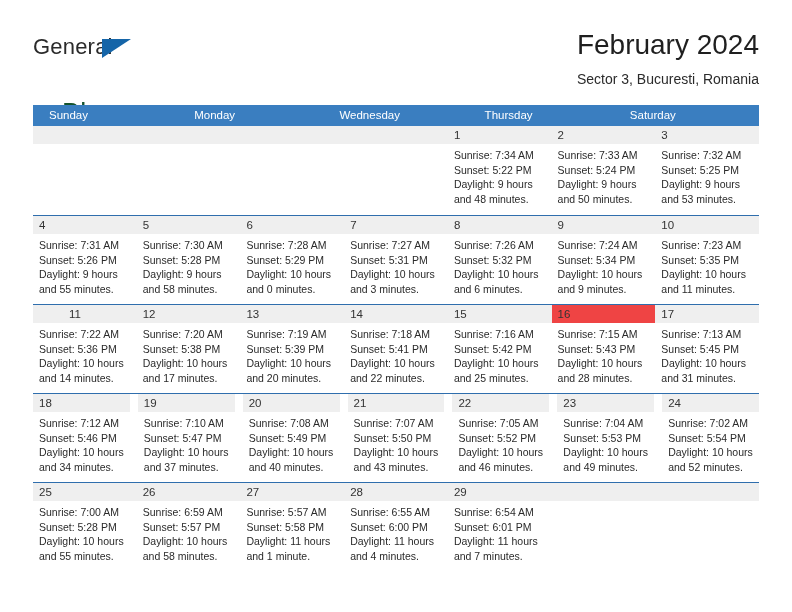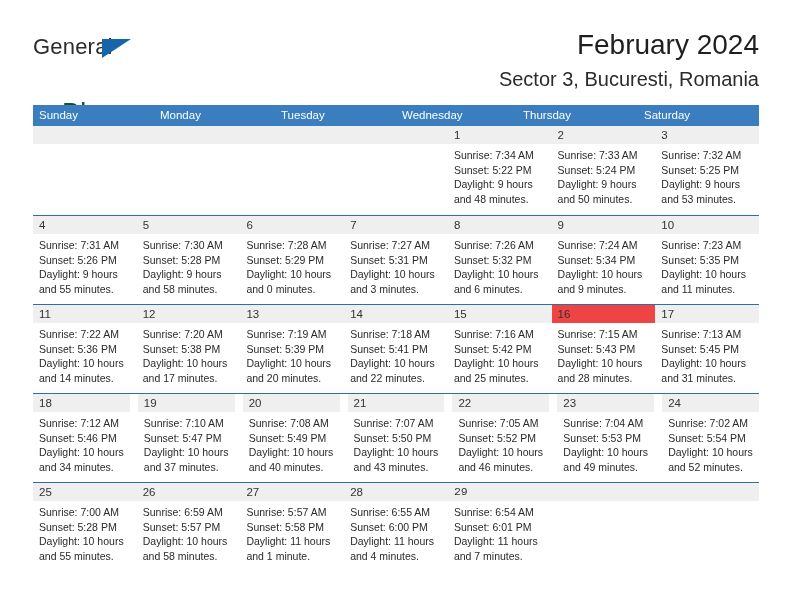--- a/index.html
+++ b/index.html
@@ -72,21 +72,21 @@
   }
   .cal-title {
     font-size: 28px;
     font-weight: normal;
     color: #1f1f1f;
     line-height: 34px;
     white-space: nowrap;
   }
   .cal-subtitle {
     margin-top: 8px;
-    font-size: 20px;
+    font-size: 14px;
     color: #2b2b2b;
     line-height: 19px;
     white-space: nowrap;
   }
 
   
   .calendar {
     position: absolute;
     left: 33px;
     top: 105px;
@@ -95,21 +95,21 @@
   .weekdays {
     display: flex;
     background: #3a7ec0;
     height: 21px;
   }
   .weekday {
     flex: 1 1 0;
     color: #ffffff;
     font-size: 11.5px;
     line-height: 21px;
-    padding-left: 6px;
+    padding-left: 16px;
     box-sizing: border-box;
     white-space: nowrap;
     overflow: hidden;
   }
   .week {
     display: flex;
     border-top: 1px solid #2f6ead;
     height: 89px;
     box-sizing: border-box;
   }
@@ -163,21 +163,20 @@
       <div class="cal-title">February 2024</div>
       <div class="cal-subtitle">Sector 3, Bucuresti, Romania</div>
     </div>
 
   </div>
 
   <div class="calendar">
     <div class="weekdays" style="background: rgb(58, 126, 192);">
         <div class="weekday">Sunday</div>
         <div class="weekday">Monday</div>
-        <div class="weekday">Tuesday</div>
         <div class="weekday">Wednesday</div>
         <div class="weekday">Thursday</div>
         <div class="weekday">Saturday</div>
       </div>
     <div id="weeks-container">
         <div class="week" style="border-top-color: rgb(47, 110, 173);">
           <div class="day empty">
             <div class="daynum-strip" style="background: rgb(239, 239, 239);">
               <div class="daynum"></div>
             </div>
@@ -305,21 +304,21 @@
             <div class="day-info">
               <div>Sunrise: 7:23 AM</div>
               <div>Sunset: 5:35 PM</div>
               <div>Daylight: 10 hours</div>
               <div>and 11 minutes.</div>
             </div>
           </div>
         </div>
         <div class="week" style="border-top-color: rgb(47, 110, 173);">
           <div class="day">
-            <div class="daynum-strip" style="background: rgb(239, 239, 239);">
+            <div class="daynum-strip" style="background: rgb(239, 239, 239); padding-left: 30px;">
               <div class="daynum">11</div>
             </div>
             <div class="day-info">
               <div>Sunrise: 7:22 AM</div>
               <div>Sunset: 5:36 PM</div>
               <div>Daylight: 10 hours</div>
               <div>and 14 minutes.</div>
             </div>
           </div>
           <div class="day">
@@ -507,21 +506,21 @@
               <div class="daynum">28</div>
             </div>
             <div class="day-info">
               <div>Sunrise: 6:55 AM</div>
               <div>Sunset: 6:00 PM</div>
               <div>Daylight: 11 hours</div>
               <div>and 4 minutes.</div>
             </div>
           </div>
           <div class="day">
-            <div class="daynum-strip" style="background: rgb(239, 239, 239); font-family: Liberation Mono, monospace;">
+            <div class="daynum-strip" style="background: rgb(239, 239, 239);">
               <div class="daynum">29</div>
             </div>
             <div class="day-info">
               <div>Sunrise: 6:54 AM</div>
               <div>Sunset: 6:01 PM</div>
               <div>Daylight: 11 hours</div>
               <div>and 7 minutes.</div>
             </div>
           </div>
           <div class="day empty">

